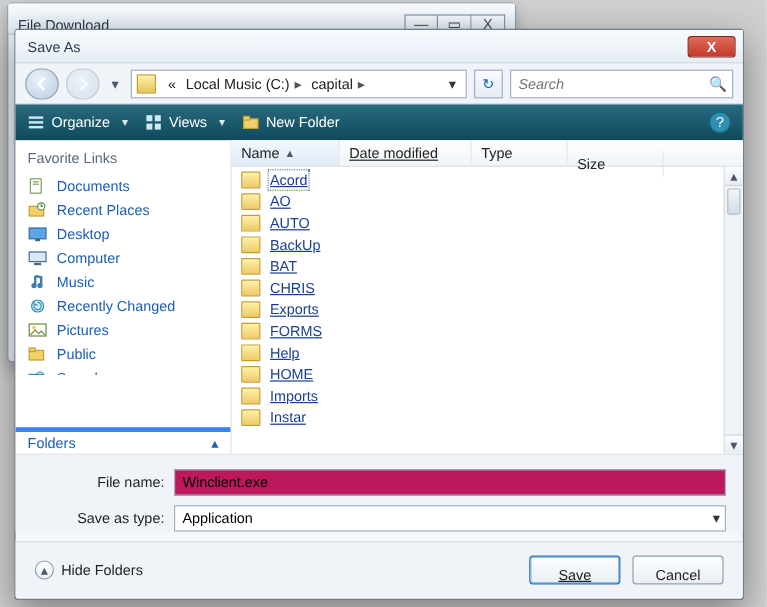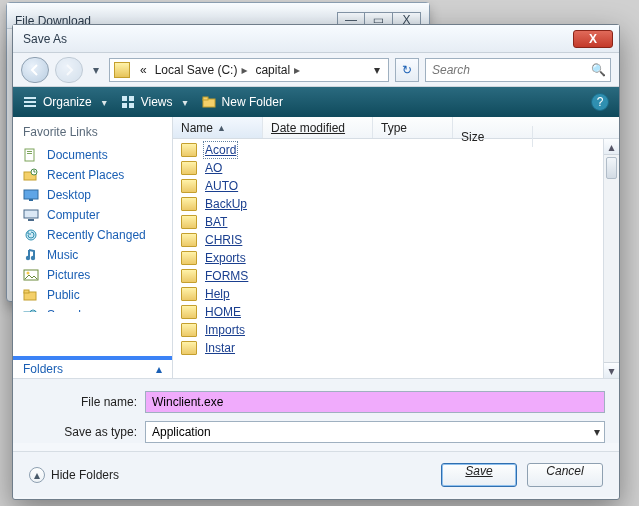--- a/index.html
+++ b/index.html
@@ -36,21 +36,21 @@
 
 
 .toolbar { height: 30px; background: linear-gradient(#2a6a7f,#0f4a5c); display:flex; align-items:center; padding:0 10px; gap:14px; color:#fff; }
 .tb-item { display:flex; align-items:center; gap:6px; cursor:default; }
 .tb-icon { width:14px; height:14px; }
 .tb-drop::after { content:"▾"; margin-left:4px; font-size:10px; opacity:.85; }
 .tb-help { margin-left:auto; width:18px; height:18px; border-radius:9px; background:#2f8fb0; display:flex; align-items:center; justify-content:center; color:#fff; font-size:11px; border:1px solid #1b6a86; }
 
 
 .bodysplit { display:flex; height: 262px; border-bottom:1px solid #d6dde4; }
-.sidebar { width: 160px; background:#fff; border-right:1px solid #d6dde4; display:flex; flex-direction:column; }
+.sidebar { width: 180px; background:#fff; border-right:1px solid #d6dde4; display:flex; flex-direction:column; }
 .fav-header { padding:8px 10px 6px; color:#5a6a7a; font-size:12px; }
 .fav-list { flex:1; overflow:auto; }
 .fav-item { display:flex; align-items:center; gap:8px; padding: 3px 10px; color:#1a5fb4; cursor:default; }
 .fav-item .ico { width:16px; height:14px; display:flex; align-items:center; justify-content:center; }
 .folders-toggle { height:22px; border-top:4px solid #3b82f6; display:flex; align-items:center; padding:0 10px; color:#1a5fb4;margin-top:44px; }
 .folders-toggle .chev { margin-left:auto; color:#1a5fb4; }
 
 .filepane { flex:1; background:#fff; display:flex; flex-direction:column; position: relative; }
 .columns { height:22px; display:flex; align-items:center; border-bottom:1px solid #d6dde4; background:linear-gradient(#fdfefe,#f1f5f9); font-size:12px; color:#222; }
 .col { padding: 0 8px; height:100%; display:flex; align-items:center; border-right:1px solid #e0e6ec; }
@@ -66,30 +66,30 @@
 .row.sel .fname { outline:1px dotted #6080a0; outline-offset:1px; }
 .vscroll { width:16px; background:#f0f3f6; border-left:1px solid #d6dde4; position:absolute; right:0; top:22px; bottom:0; }
 .vscroll .arrow { height:16px; background:linear-gradient(#fbfdff,#e6edf4); border-bottom:1px solid #cfd6dd; display:flex; align-items:center; justify-content:center; font-size:9px; color:#556; }
 .vscroll .arrow.bot { position:absolute; bottom:0; left:0; right:0; border-top:1px solid #cfd6dd; border-bottom:none; }
 .vscroll .thumb { position:absolute; left:2px; right:2px; top:18px; height:22px; background:linear-gradient(#f2f6fa,#d2dbe4); border:1px solid #b0bcc8; border-radius:2px; }
 
 
 .form { padding: 12px 14px 0; background:#f0f4f9; }
 .frow { display:flex; align-items:center; gap:8px; margin-bottom:8px; }
 .flabel { width:110px; text-align:right; color:#222; }
-.finput { flex:1; height:22px; border:1px solid #9fb0c0; background:#f0abfc; padding:0 6px; }
+.finput { flex:1; height:22px; border:1px solid #9fb0c0; background:#be185d; padding:0 6px; }
 .fselect { flex:1; height:22px; border:1px solid #9fb0c0; background:#fff; display:flex; align-items:center; padding:0 6px; position:relative; }
 .fselect .arrow { position:absolute; right:4px; color:#333; }
 
 
 .footer { height:46px; display:flex; align-items:center; padding:0 16px; background:#f0f4f9; border-top:1px solid #d6dde4; }
 .hide-folders { display:flex; align-items:center; gap:6px; color:#222; }
 .hide-folders .circ { width:16px; height:16px; border-radius:8px; border:1px solid #8ea0b1; display:flex; align-items:center; justify-content:center; font-size:9px; color:#4a5a6a; background:linear-gradient(#fdfefe,#eef2f6); }
 .btns { margin-left:auto; display:flex; gap:10px; }
-.btn { min-width:76px; height:24px; border:1px solid #8ea0b1; background:linear-gradient(#fdfefe,#e9eff5); border-radius:3px; display:flex; align-items:flex-start; justify-content:center; color:#222;font-style:italic; }
+.btn { min-width:76px; height:24px; border:1px solid #8ea0b1; background:linear-gradient(#fdfefe,#e9eff5); border-radius:3px; display:flex; align-items:flex-end; justify-content:center; color:#222; }
 .btn.primary { border-color:#2f6fb0; box-shadow:0 0 0 1px #8fc0ee inset; }
 .btn .ul { text-decoration:underline; }
 
 
 svg { display:block; }
 </style>
 </head>
 <body>
 
 <div class="back-window">
@@ -129,21 +129,21 @@
           <path d="M5 2 L10 7 L5 12" fill="none" stroke="#fff" stroke-width="2"></path>
         </svg>
     </div>
     <div class="navchev">
         <span>▾</span>
       </div>
 
     <div class="breadcrumb">
       <div class="bicon"></div>
       <span class="bseg">«</span>
-      <span class="bseg tri">Local Save (C:)</span>
+      <span class="bseg tri">Local Music (C:)</span>
       <span class="bseg tri">capital</span>
       <span class="bdrop"><span>▾</span></span>
     </div>
 
     <div class="refresh">
       <span>↻</span>
     </div>
 
     <div class="search">
       <input placeholder="Search" style="">
@@ -220,37 +220,37 @@
               <svg width="16" height="14" viewBox="0 0 16 14">
                 <rect x="1" y="2" width="14" height="8" fill="#dbe8f5" stroke="#4a6a8a"></rect>
                 <rect x="5" y="11" width="6" height="2" fill="#4a6a8a"></rect>
               </svg>
             </span>
             <span>Computer</span>
           </div>
           <div class="fav-item">
             <span class="ico">
               <svg width="16" height="14" viewBox="0 0 16 14">
-                <circle cx="8" cy="7" r="5" fill="#cfeaf5" stroke="#2f8fb0"></circle>
-                <path d="M5 7a3 3 0 1 0 3-3" fill="none" stroke="#2f8fb0"></path>
-                <path d="M5 3 v3 h3" fill="none" stroke="#2f8fb0"></path>
-              </svg>
-            </span>
-            <span>Recently Changed</span>
-          </div>
-          <div class="fav-item">
-            <span class="ico">
-              <svg width="16" height="14" viewBox="0 0 16 14">
                 <path d="M6 2 v7" stroke="#3a7fb0" stroke-width="2"></path>
                 <circle cx="5" cy="10" r="2.2" fill="#3a7fb0"></circle>
                 <path d="M6 2 l5 1 v6" stroke="#3a7fb0" stroke-width="2" fill="none"></path>
                 <circle cx="10" cy="10" r="2.2" fill="#3a7fb0"></circle>
               </svg>
             </span>
             <span>Music</span>
+          </div>
+          <div class="fav-item">
+            <span class="ico">
+              <svg width="16" height="14" viewBox="0 0 16 14">
+                <circle cx="8" cy="7" r="5" fill="#cfeaf5" stroke="#2f8fb0"></circle>
+                <path d="M5 7a3 3 0 1 0 3-3" fill="none" stroke="#2f8fb0"></path>
+                <path d="M5 3 v3 h3" fill="none" stroke="#2f8fb0"></path>
+              </svg>
+            </span>
+            <span>Recently Changed</span>
           </div>
           <div class="fav-item">
             <span class="ico">
               <svg width="16" height="14" viewBox="0 0 16 14">
                 <rect x="1" y="2" width="14" height="10" fill="#fff" stroke="#6a8a3a"></rect>
                 <circle cx="5" cy="5" r="1.5" fill="#f2c94c"></circle>
                 <path d="M2 11 l4 -4 l3 3 l2 -2 l3 3" fill="none" stroke="#6a8a3a"></path>
               </svg>
             </span>
             <span>Pictures</span>

